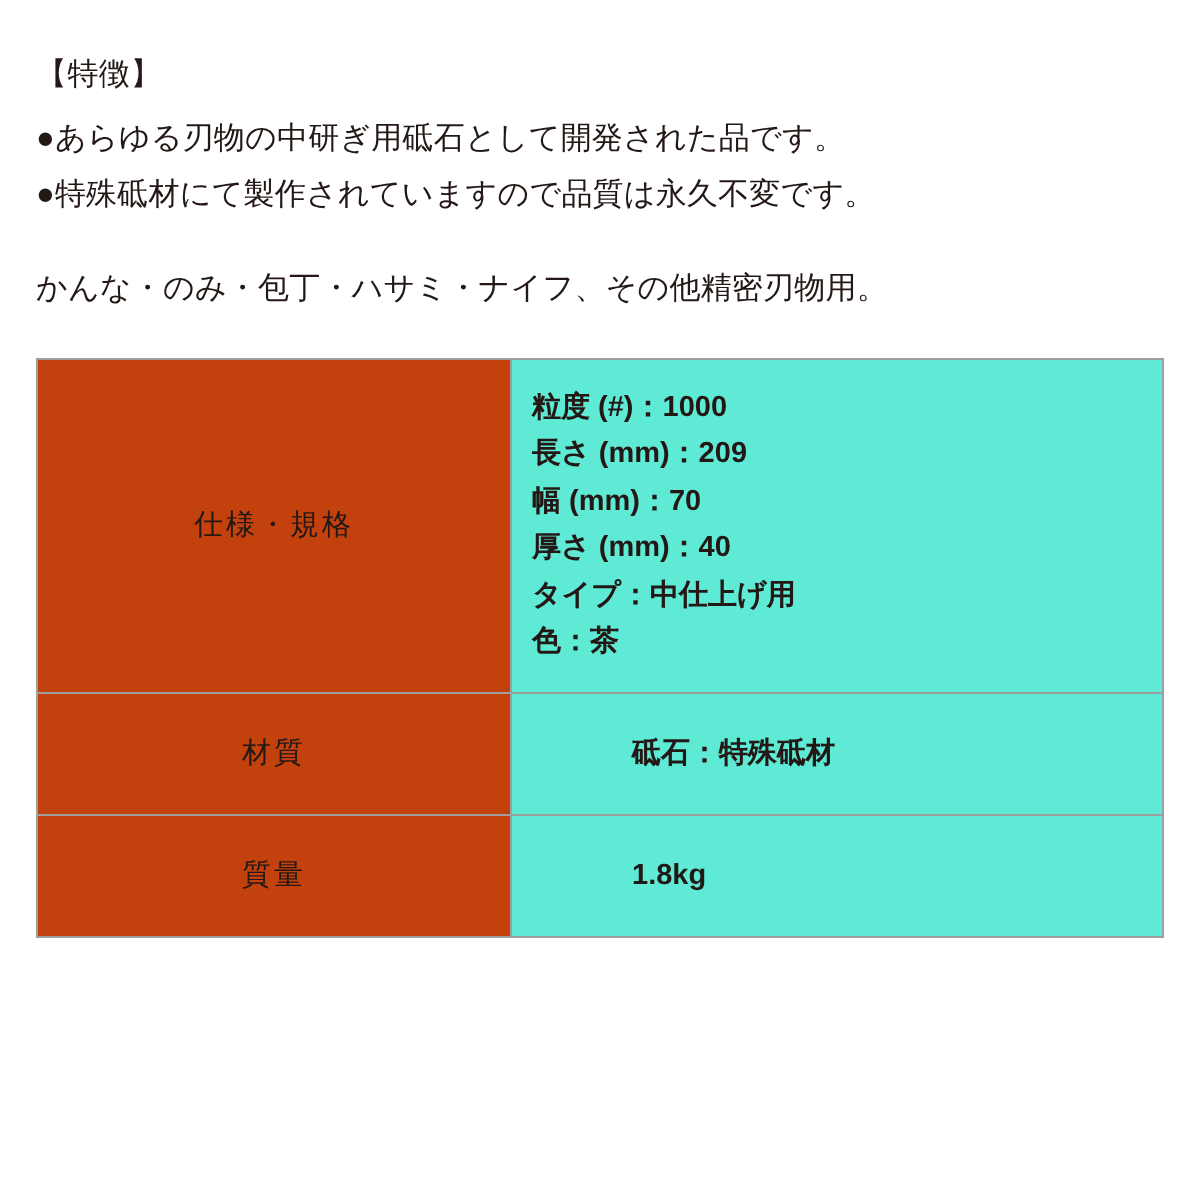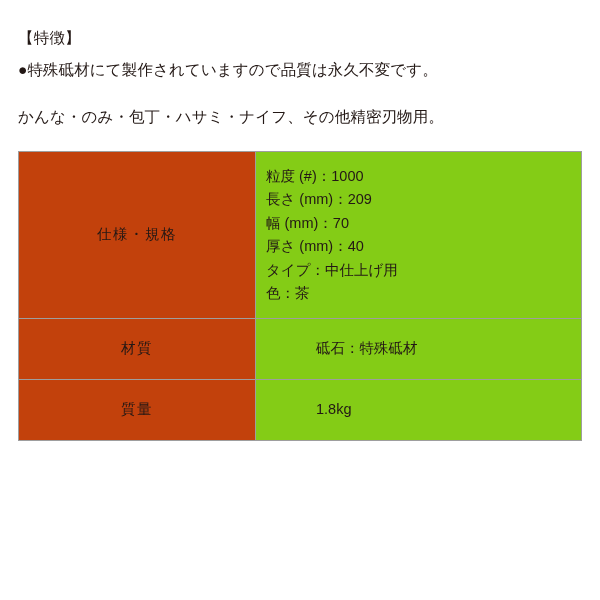--- a/index.html
+++ b/index.html
@@ -63,22 +63,23 @@
     vertical-align: middle;
     padding: 8px 10px;
   }
   td.th-cell {
     width: 216px;
     background: #c2410c;
     text-align: center;
     letter-spacing: 1.5px;
   }
   td.val-cell {
-    background: #84cc16;
+    background: #5eead4;
     padding-left: 112px;
+    font-weight: bold;
   }
   td.val-cell.center-ish {
     padding-left: 60px;
   }
   .val-lines {
     display: block;
   }
   .val-lines span {
     display: block;
     white-space: nowrap;
@@ -87,20 +88,21 @@
   .row-std td { height: 44px; }
 </style>
 </head>
 <body>
 
 <div class="page">
 
   <div>
     <p class="section-heading">【特徴】</p>
     <ul class="bullet-list">
+      <li>●あらゆる刃物の中研ぎ用砥石として開発された品です。</li>
       <li>●特殊砥材にて製作されていますので品質は永久不変です。</li>
     </ul>
   </div>
 
   <div class="gap-1"></div>
 
   <div>
     <p class="usage-text">かんな・のみ・包丁・ハサミ・ナイフ、その他精密刃物用。</p>
   </div>
 

